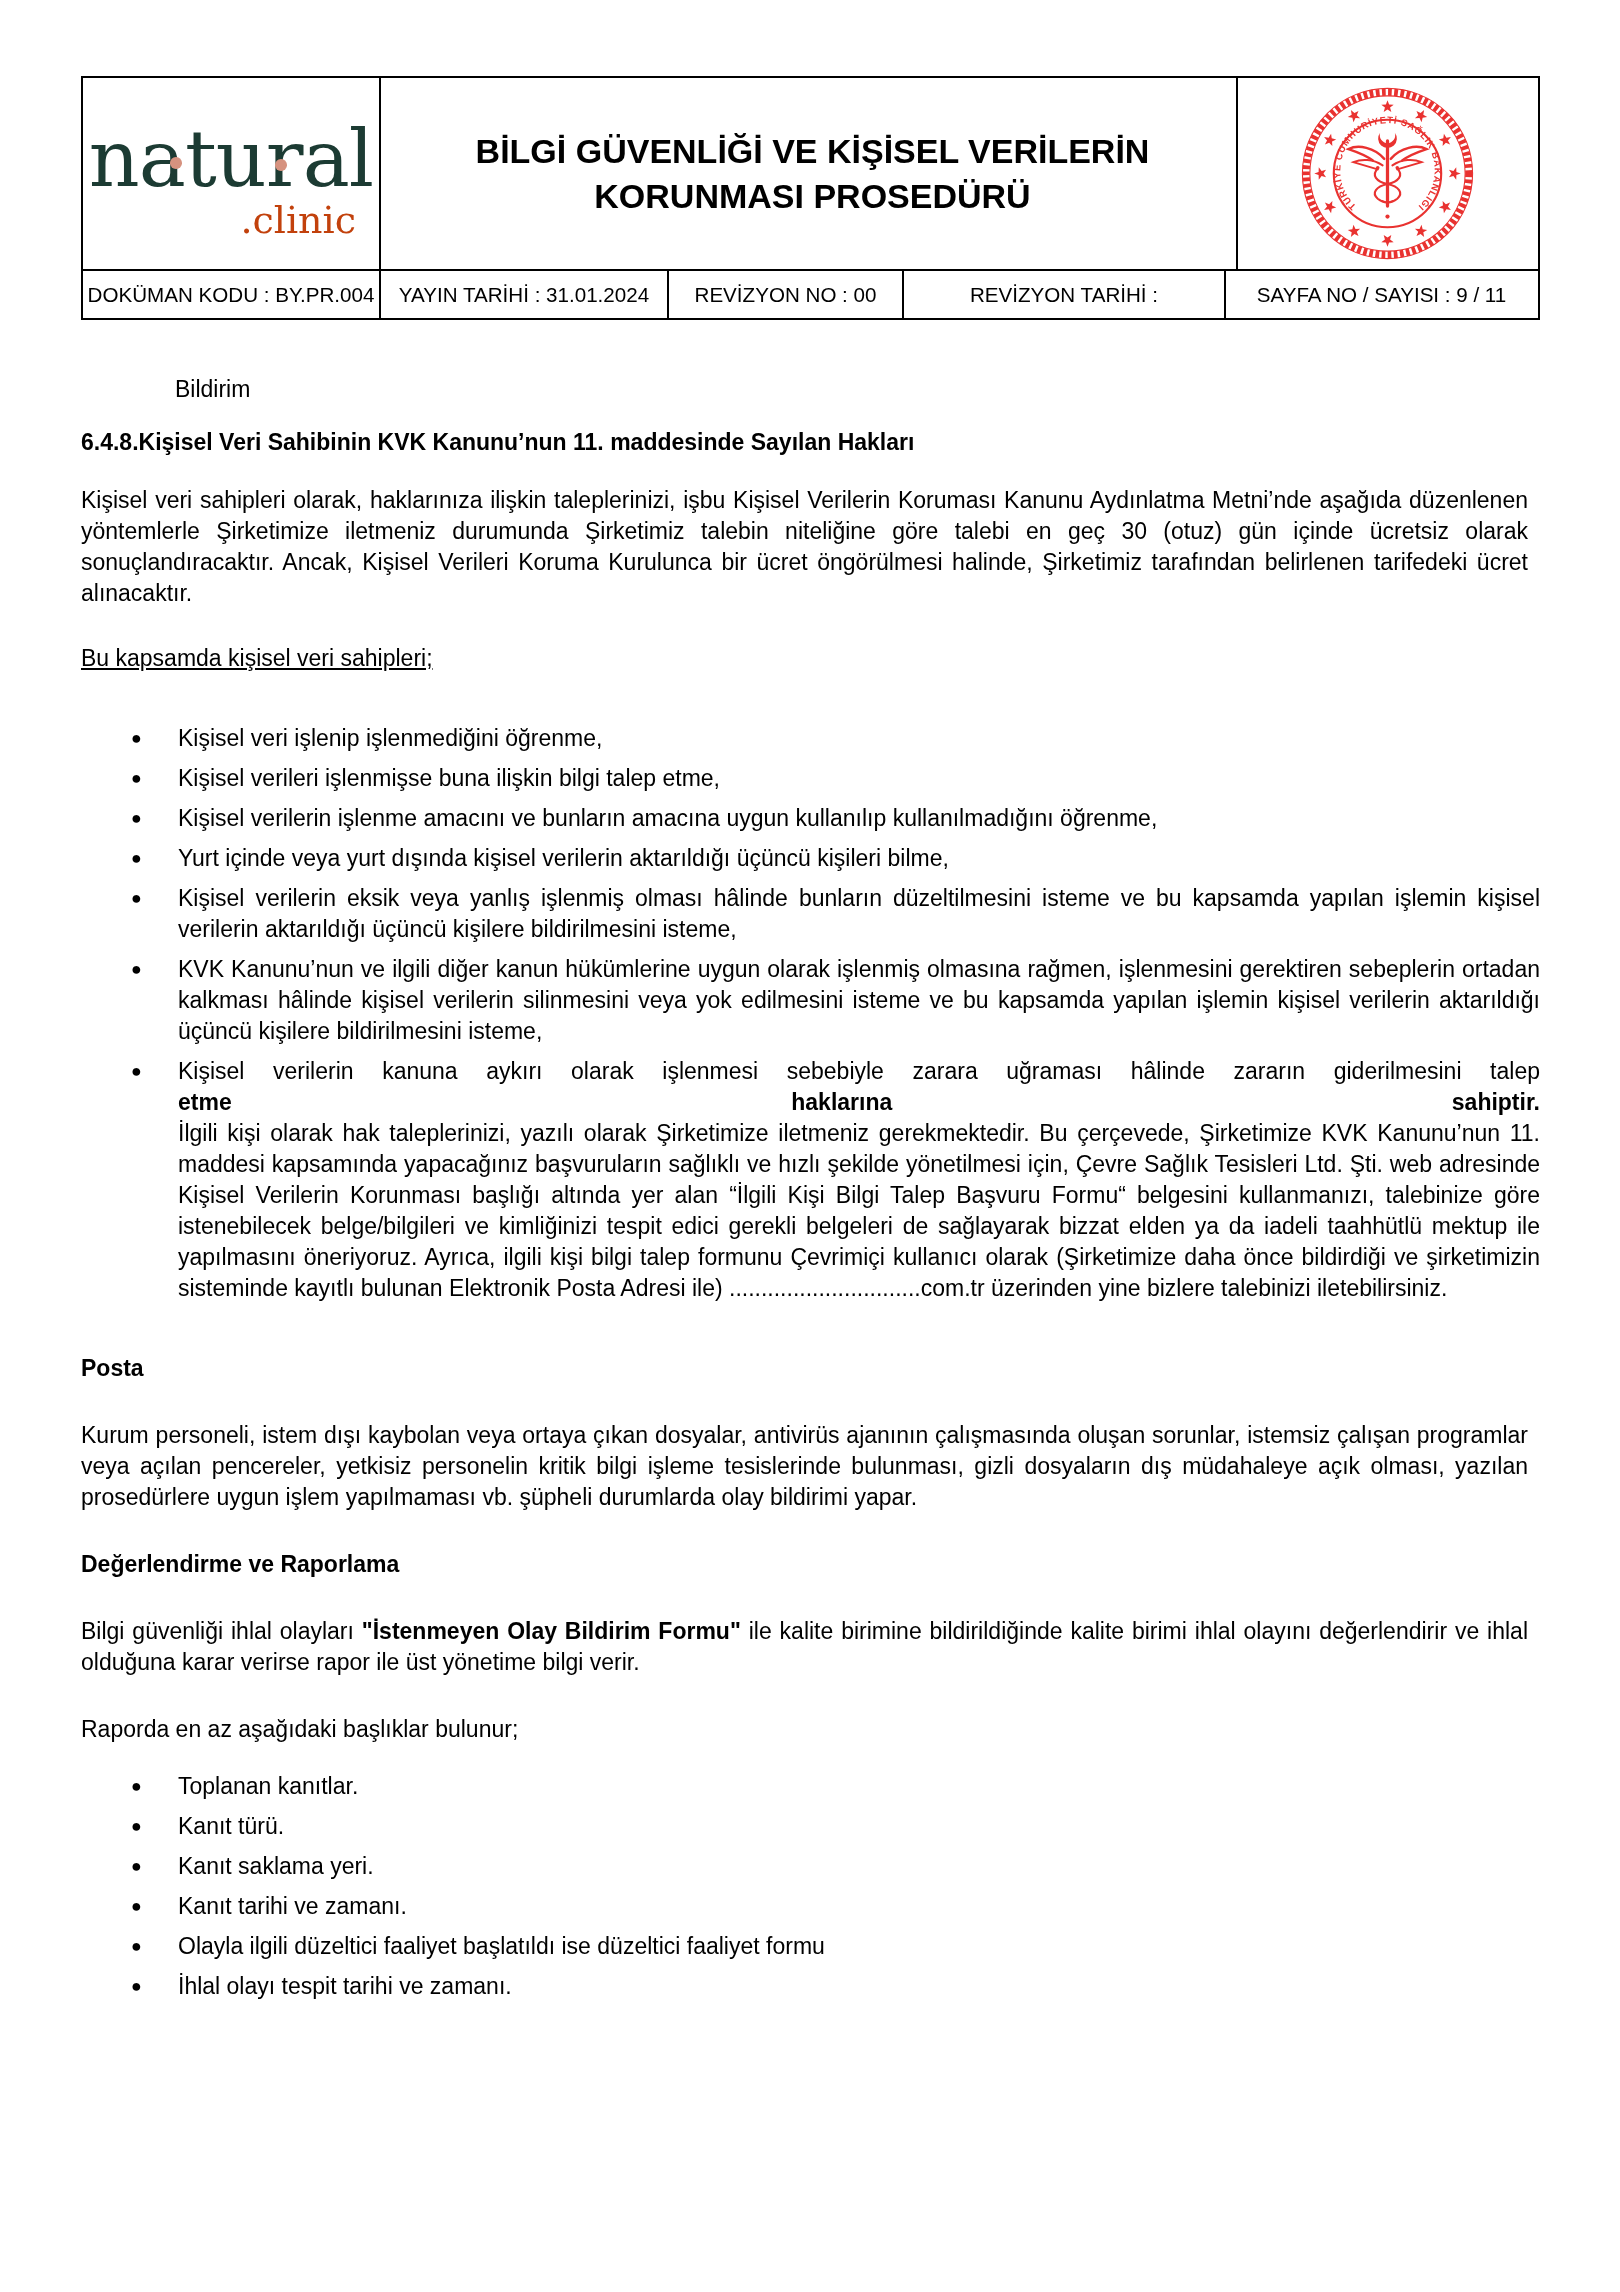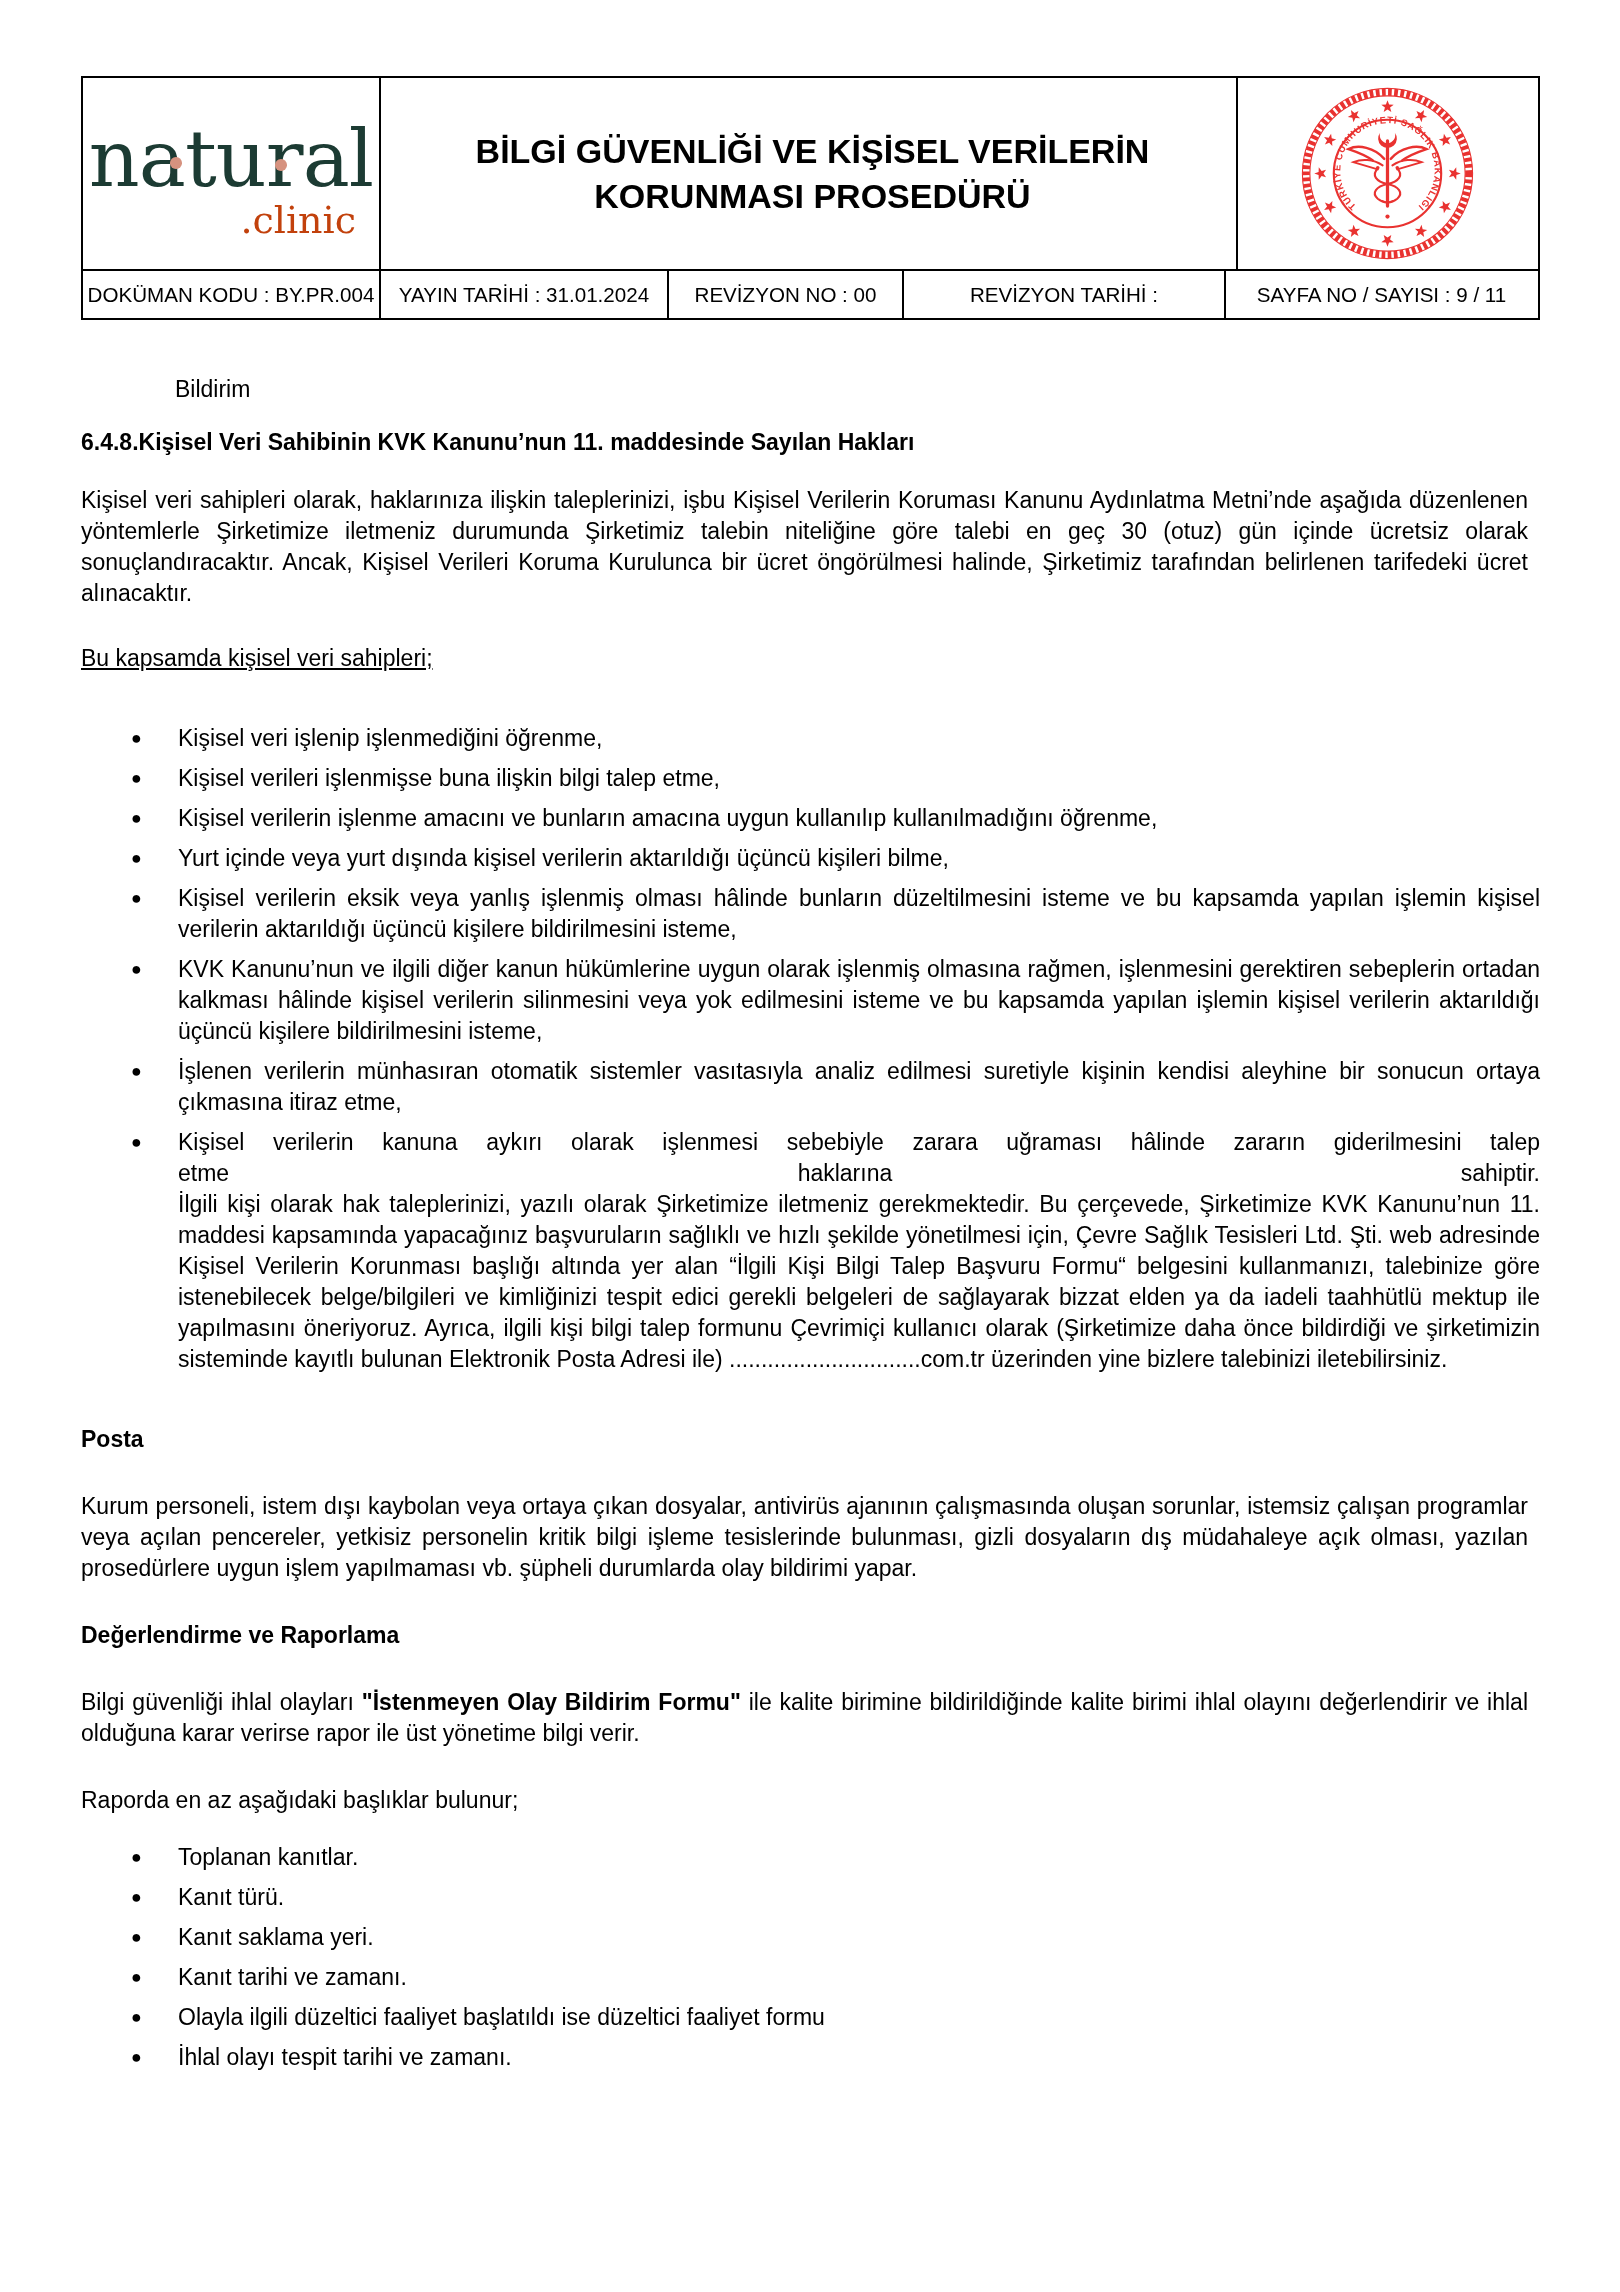--- a/index.html
+++ b/index.html
@@ -52,21 +52,21 @@
   .para{text-align:justify;margin:0 12px 34px 0;}
   .lead-underline{text-decoration:underline;margin:0 0 49px 0;}
   .blist{margin:0 0 49px 0;}
   .blist .li{
     position:relative;padding-left:97px;text-align:justify;margin-bottom:9px;
   }
   .blist .li::before{
     content:"●";position:absolute;left:50px;top:0.9px;font-size:18px;
   }
   .justify-last{text-align:justify;text-align-last:justify;}
-  .spread{display:flex;justify-content:space-between;}
+  .spread{display:flex;justify-content:space-between;font-weight:bold;}
   .blist2{margin:0;}
   .blist2 .li{margin-bottom:9px;}
   .bold{font-weight:bold;}
   .mb40{margin-bottom:36px;}
   .mb55{margin-bottom:26px;}
 </style>
 </head>
 <body>
 
 <div class="page">
@@ -158,21 +158,20 @@
 
     <p class="lead-underline">Bu kapsamda kişisel veri sahipleri;</p>
 
     <div class="blist">
       <div class="li">Kişisel veri işlenip işlenmediğini öğrenme,</div>
       <div class="li">Kişisel verileri işlenmişse buna ilişkin bilgi talep etme,</div>
       <div class="li">Kişisel verilerin işlenme amacını ve bunların amacına uygun kullanılıp kullanılmadığını öğrenme,</div>
       <div class="li">Yurt içinde veya yurt dışında kişisel verilerin aktarıldığı üçüncü kişileri bilme,</div>
       <div class="li">Kişisel verilerin eksik veya yanlış işlenmiş olması hâlinde bunların düzeltilmesini isteme ve bu kapsamda yapılan işlemin kişisel verilerin aktarıldığı üçüncü kişilere bildirilmesini isteme,</div>
       <div class="li">KVK Kanunu’nun ve ilgili diğer kanun hükümlerine uygun olarak işlenmiş olmasına rağmen, işlenmesini gerektiren sebeplerin ortadan kalkması hâlinde kişisel verilerin silinmesini veya yok edilmesini isteme ve bu kapsamda yapılan işlemin kişisel verilerin aktarıldığı üçüncü kişilere bildirilmesini isteme,</div>
-      <div class="li">İşlenen verilerin münhasıran otomatik sistemler vasıtasıyla analiz edilmesi suretiyle kişinin kendisi aleyhine bir sonucun ortaya çıkmasına itiraz etme,</div>
       <div class="li">
         <div class="justify-last">Kişisel verilerin kanuna aykırı olarak işlenmesi sebebiyle zarara uğraması hâlinde zararın giderilmesini talep</div>
         <div class="spread">
           <span>etme</span>
           <span>haklarına</span>
           <span>sahiptir.</span>
         </div>
         <div>İlgili kişi olarak hak taleplerinizi, yazılı olarak Şirketimize iletmeniz gerekmektedir. Bu çerçevede, Şirketimize KVK Kanunu’nun 11. maddesi kapsamında yapacağınız başvuruların sağlıklı ve hızlı şekilde yönetilmesi için, Çevre Sağlık Tesisleri Ltd. Şti. web adresinde Kişisel Verilerin Korunması başlığı altında yer alan “İlgili Kişi Bilgi Talep Başvuru Formu“ belgesini kullanmanızı, talebinize göre istenebilecek belge/bilgileri ve kimliğinizi tespit edici gerekli belgeleri de sağlayarak bizzat elden ya da iadeli taahhütlü mektup ile yapılmasını öneriyoruz. Ayrıca, ilgili kişi bilgi talep formunu Çevrimiçi kullanıcı olarak (Şirketimize daha önce bildirdiği ve şirketimizin sisteminde kayıtlı bulunan Elektronik Posta Adresi ile) ..............................com.tr üzerinden yine bizlere talebinizi iletebilirsiniz.</div>
       </div>
     </div>

